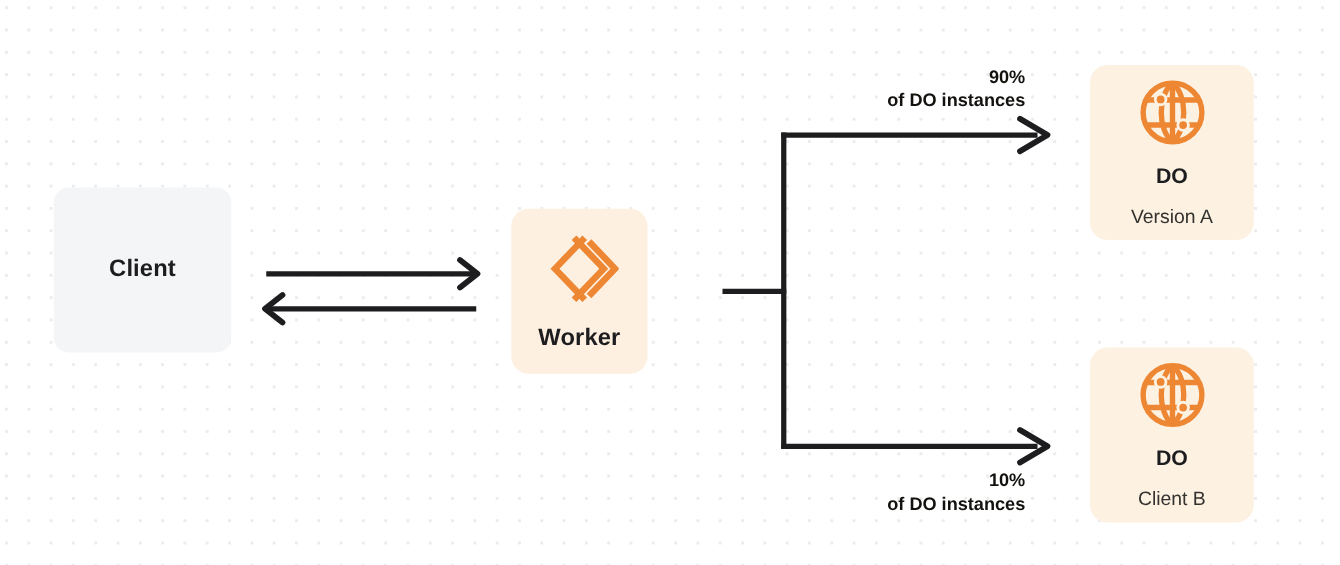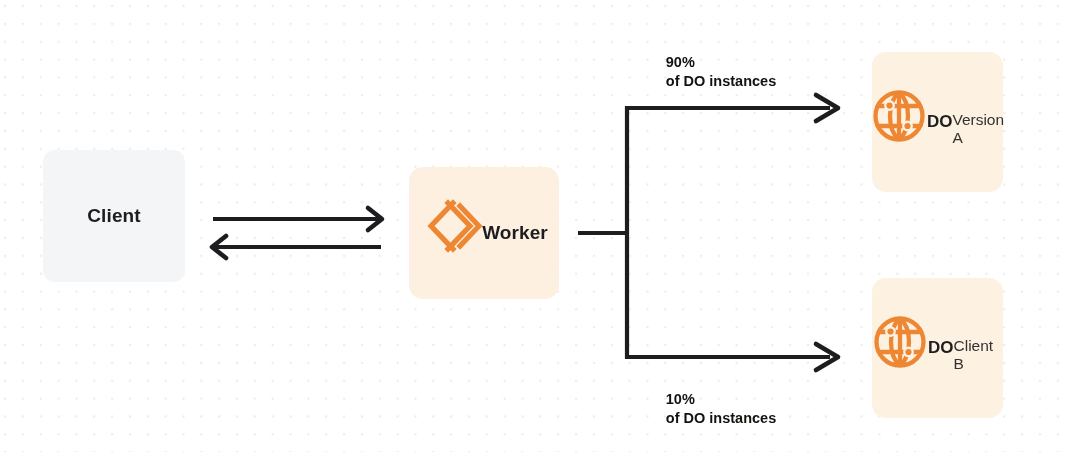--- a/index.html
+++ b/index.html
@@ -18,36 +18,37 @@
     overflow: hidden;
     background-color: #ffffff;
     background-image: radial-gradient(circle at 1px 1px, #ececed 1.35px, rgba(255,255,255,0) 1.6px);
     background-size: 17.85px 17.85px;
     background-position: 4px 5px;
   }
   .node {
     position: absolute;
     box-sizing: border-box;
     display: flex;
+    flex-direction: column;
     align-items: center;
     justify-content: center;
     border-radius: 14px;
   }
   .node-client {
     left: 43px;
     top: 150px;
     width: 142px;
     height: 132px;
     background: #f4f5f7;
     border-radius: 12px;
   }
   .node-worker {
     left: 409px;
     top: 167px;
-    width: 150px;
+    width: 109px;
     height: 132px;
     background: #fdf0e0;
   }
   .node-do-a {
     left: 872px;
     top: 52px;
     width: 131px;
     height: 140px;
     background: #fdf1e2;
   }
@@ -88,35 +89,36 @@
   .edge-layer {
     position: absolute;
     left: 0;
     top: 0;
     width: 1072px;
     height: 452px;
     pointer-events: none;
   }
   .edge-label {
     position: absolute;
-    text-align: left;
+    text-align: right;
     font-size: 14.5px;
     font-weight: 700;
     color: #13120f;
     line-height: 1.32;
     white-space: nowrap;
+    margin-left: 44px;
   }
   .edge-label-top {
     left: 721px;
     top: 53px;
     transform: translateX(-50%);
   }
   .edge-label-bottom {
     left: 721px;
-    top: 390px;
+    top: 376px;
     transform: translateX(-50%);
   }
 </style>
 </head>
 <body>
 
 <div id="canvas">
 
   <svg class="edge-layer" viewBox="0 0 1072 452" width="1072" height="452" aria-hidden="true">
     <defs>

